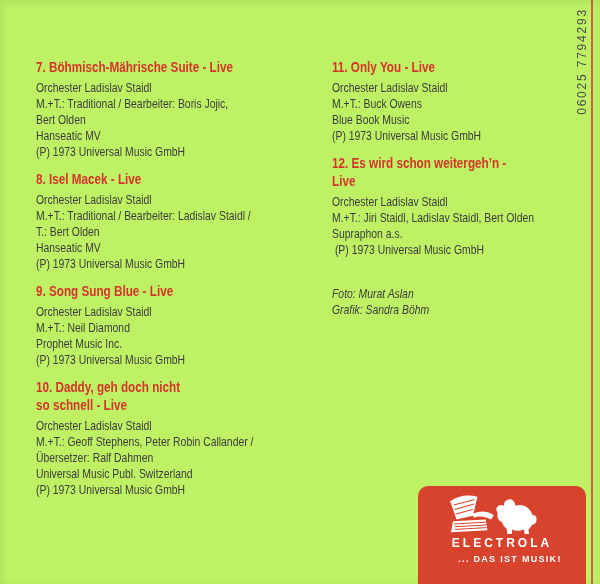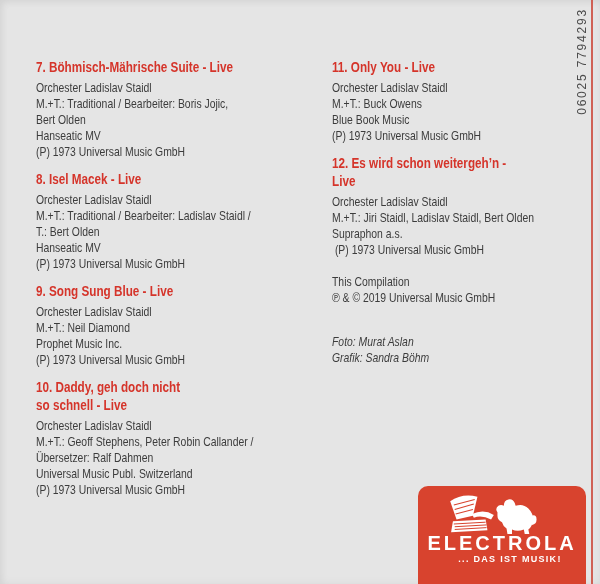--- a/index.html
+++ b/index.html
@@ -1,20 +1,20 @@
 <!DOCTYPE html>
 <html><head>
 <meta charset="utf-8">
 <style>
   html,body { margin:0; padding:0; }
   .page {
     position: relative;
     width: 600px;
     height: 584px;
-    background: #e5e5e5;
+    background: #bef264;
     overflow: hidden;
     font-family: "Liberation Sans", "DejaVu Sans", sans-serif;
     box-shadow: inset 0 0 10px rgba(0,0,0,0.05), inset 3px 3px 6px rgba(0,0,0,0.04);
   }
 
   
   .edge-line {
     position: absolute;
     top: 0; bottom: 0;
     right: 7px;
@@ -69,21 +69,21 @@
     width: 168px;
     height: 110px;
     background: #d8432e;
     border-radius: 10px;
     text-align: center;
     color: #ffffff;
   }
   .logo-art { margin-top: 8px; height: 40px; }
   .logo-wordmark {
     margin-top: 1px;
-    font-size: 20px;
+    font-size: 12px;
     font-weight: bold;
     letter-spacing: 3px;
     line-height: 17px;
     white-space: nowrap;
   }
   .logo-tagline {
     margin-top: 2px;
     padding-left: 16px;
     font-size: 9px;
     font-weight: bold;
@@ -147,24 +147,20 @@
     </section>
 
     <section class="track">
       <h3 class="track-title">12. Es wird schon weitergeh’n - Live</h3>
       <div class="track-line">Orchester Ladislav Staidl</div>
       <div class="track-line">M.+T.: Jiri Staidl, Ladislav Staidl, Bert Olden</div>
       <div class="track-line">Supraphon a.s.</div>
       <div class="track-line"> (P) 1973 Universal Music GmbH</div>
     </section>
 
-    <div class="compilation">
-      <div class="info-line">This Compilation</div>
-      <div class="info-line">℗ &amp; © 2019 Universal Music GmbH</div>
-    </div>
 
     <div class="credits">
       <div class="info-line">Foto: Murat Aslan</div>
       <div class="info-line">Grafik: Sandra Böhm</div>
     </div>
 
   </div>
 
   <div class="catalog">06025 7794293</div>
 

